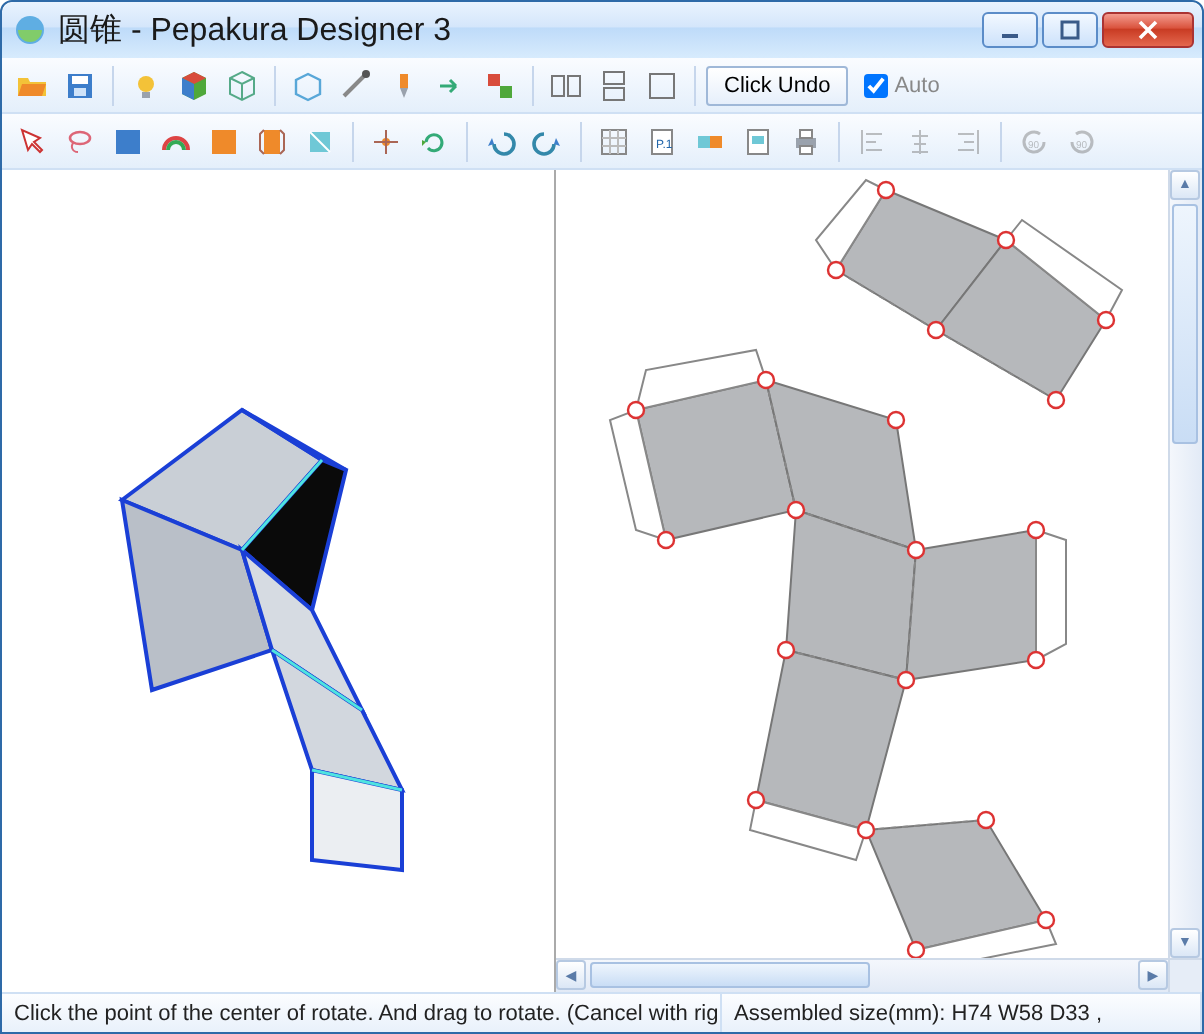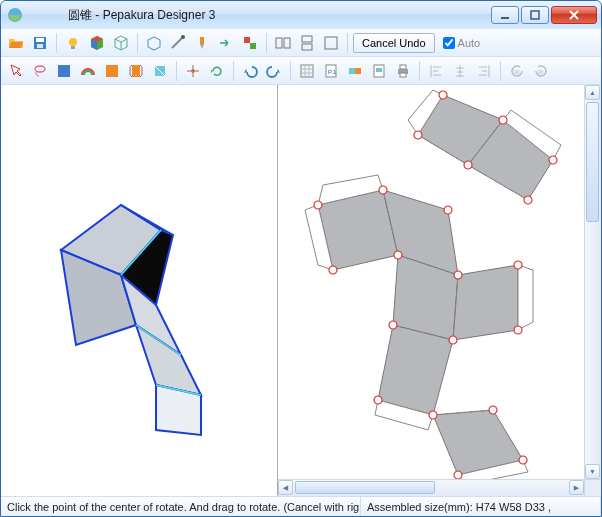--- a/index.html
+++ b/index.html
@@ -1,20 +1,20 @@
 <!DOCTYPE html>
 <html><head>
 <meta charset="utf-8">
 <style>
   * { box-sizing: border-box; margin: 0; padding: 0; font-family: "Segoe UI", Tahoma, sans-serif; }
   html, body { width: 602px; height: 517px; overflow: hidden; }
   .window { width: 602px; height: 517px; background: #fff; border: 1px solid #2e6aa8; border-radius: 6px 6px 0 0; display: flex; flex-direction: column; position: relative; }
   .titlebar { height: 28px; background: linear-gradient(#e9f3fe,#d4e6fb 45%,#bedbf9 46%,#d7ebfd); display: flex; align-items: center; padding: 0 4px 0 6px; border-radius: 6px 6px 0 0; }
   .titlebar .app-icon { width: 16px; height: 16px; margin-right: 6px; }
-  .titlebar .title { font-size: 12px; color: #1a1a1a; flex: 1; margin-left: 39px; }
+  .titlebar .title { font-size: 16px; color: #1a1a1a; flex: 1; }
   .win-btns { display: flex; gap: 2px; }
   .win-btn { width: 28px; height: 18px; border: 1px solid #5b8cc8; border-radius: 3px; display: flex; align-items: center; justify-content: center; background: linear-gradient(#f2f8ff,#cde2fb); cursor: pointer; }
   .win-btn.close { width: 46px; background: linear-gradient(#f39b8f,#d9513b 45%,#c83a22 46%,#e4674e); border-color: #a33; }
   .menubar { height: 22px; background: linear-gradient(#fcfdff,#e9f1fb); display: flex; align-items: center; padding-left: 6px; gap: 4px; border-top: 1px solid #cfe0f4; border-bottom: 1px solid #cfe0f4; }
   .menubar .item { font-size: 12px; color: #111; padding: 2px 6px; cursor: pointer; }
   .menubar .item u { text-decoration: underline; }
   .toolbar { height: 28px; background: linear-gradient(#fafcff,#e4effb); display: flex; align-items: center; padding-left: 4px; gap: 2px; border-bottom: 1px solid #cfe0f4; }
   .tb-btn { width: 22px; height: 22px; border: 1px solid transparent; border-radius: 3px; display: flex; align-items: center; justify-content: center; cursor: pointer; }
   .tb-btn.dis { opacity: .45; cursor: default; }
   .sep { width: 1px; height: 20px; background: #c6d6ec; margin: 0 3px; }
@@ -142,21 +142,21 @@
           <rect x="3" y="1" width="10" height="6" fill="none" stroke="#777"></rect>
           <rect x="3" y="9" width="10" height="6" fill="none" stroke="#777"></rect>
         </svg>
       </div>
     <div class="tb-btn">
         <svg class="ico" viewBox="0 0 16 16">
           <rect x="2" y="2" width="12" height="12" fill="none" stroke="#777"></rect>
         </svg>
       </div>
     <div class="sep"></div>
-    <div class="unfold-btn">Cancel Undo</div>
+    <div class="unfold-btn">Click Undo</div>
     <div class="autobox">
       <input type="checkbox" checked="" style="">
       <span>Auto</span>
     </div>
   </div>
 
   <div class="toolbar">
     <div class="tb-btn">
         <svg class="ico" viewBox="0 0 16 16">
           <path d="M3 2l3 10 2-3 4 4 1-1-4-4 3-2z" fill="#fff" stroke="#c33"></path>

